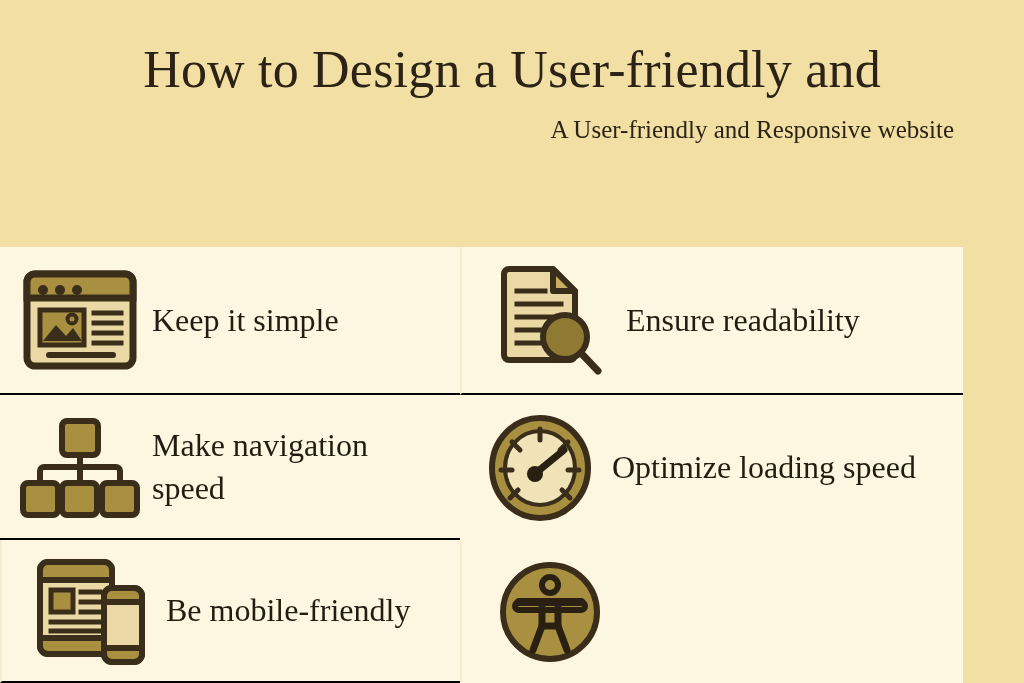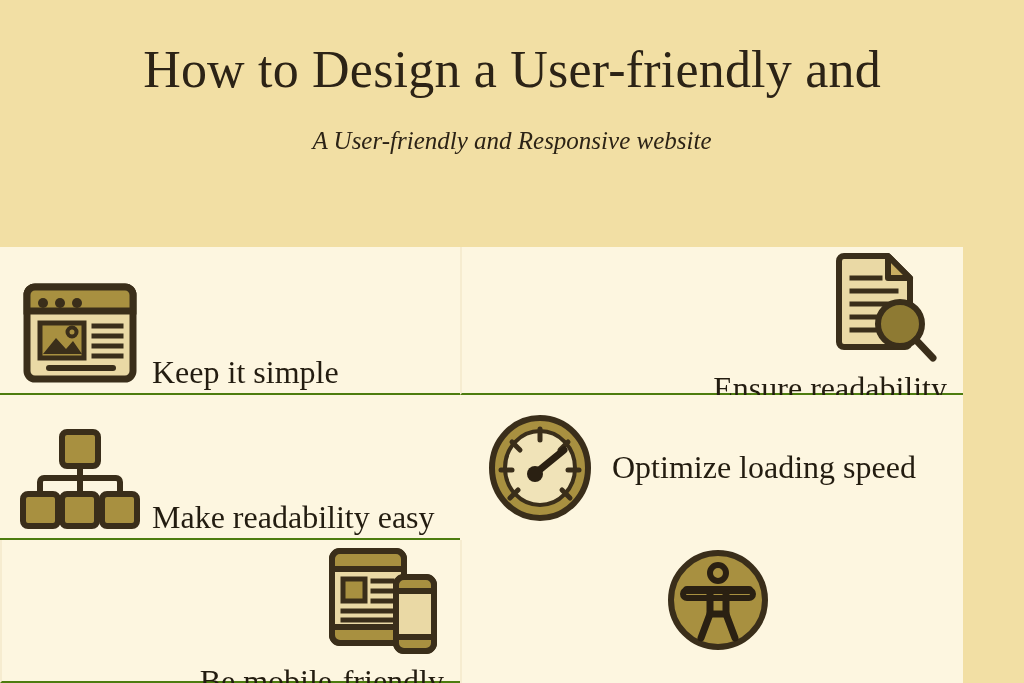--- a/index.html
+++ b/index.html
@@ -37,26 +37,26 @@
     font-family: "Liberation Serif", "DejaVu Serif", serif;
     font-size: 52px;
     line-height: 1.32;
     color: #2c2316;
     font-weight: 400;
     letter-spacing: 0.2px;
     margin: 0;
   }
   .subtitle {
     font-family: "Liberation Serif", "DejaVu Serif", serif;
-    font-style: italic;
     font-size: 25px;
     line-height: 1.2;
     color: #2c2316;
-    margin: 21px 0 0 0;
+    margin: 10px 0 0 0;
     font-weight: 400;
+    text-align: right;
   }
 
   
   .grid {
     position: absolute;
     left: 0;
     top: 247px;
     width: 963px;
     height: 436px;
     background: #fdf6e0;
@@ -65,27 +65,26 @@
     grid-template-rows: 148px 145px 143px;
   }
   .cell {
     position: relative;
     display: flex;
     align-items: center;
     box-sizing: border-box;
     background: #fdf6e0;
     padding: 0 12px 0 0;
   }
-  .cell.col2 { padding-left: 22px; flex-direction: column; }
+  .cell.col2 { padding-left: 22px; }
   .cell.col1 { padding-left: 14px; }
 
   
   .cell.row1, .cell.row2 {
-    border-bottom: 2px solid #4d7c0f;
-    align-items: flex-end;
+    border-bottom: 2px solid #000000;
   }
   .cell.col2 {
     border-left: 2px solid #f6ecd0;
   }
 
   .icon-wrap {
     flex: 0 0 auto;
     width: 132px;
     height: 120px;
     display: flex;
@@ -178,21 +177,21 @@
             <line x1="61" y1="40" x2="61" y2="52"></line>
             <path d="M21 70 v-14 a4 4 0 0 1 4 -4 h72 a4 4 0 0 1 4 4 v14"></path>
             <line x1="61" y1="52" x2="61" y2="70"></line>
           </g>
           <rect x="43" y="6" width="36" height="34" rx="5" fill="#a89040" stroke="#3a2e1a" stroke-width="6"></rect>
           <rect x="4" y="68" width="35" height="32" rx="5" fill="#a89040" stroke="#3a2e1a" stroke-width="6"></rect>
           <rect x="43" y="68" width="35" height="32" rx="5" fill="#a89040" stroke="#3a2e1a" stroke-width="6"></rect>
           <rect x="83" y="68" width="35" height="32" rx="5" fill="#a89040" stroke="#3a2e1a" stroke-width="6"></rect>
         </svg>
       </div>
-      <div class="cell-label">Make readability easy</div>
+      <div class="cell-label">Make navigation speed</div>
     </div>
 
     <div class="cell row3 col1">
       <div class="icon-wrap">
         <svg width="106" height="108" viewBox="0 0 106 108">
           <ellipse cx="53" cy="54" rx="48" ry="50" fill="#a89040" stroke="#3a2e1a" stroke-width="6"></ellipse>
           <ellipse cx="53" cy="54" rx="35" ry="37" fill="#f0e3b8" stroke="#3a2e1a" stroke-width="4"></ellipse>
           <g stroke="#3a2e1a" stroke-width="5" stroke-linecap="round">
             <line x1="53" y1="15" x2="53" y2="26"></line>
             <line x1="25" y1="28" x2="33" y2="36"></line>

